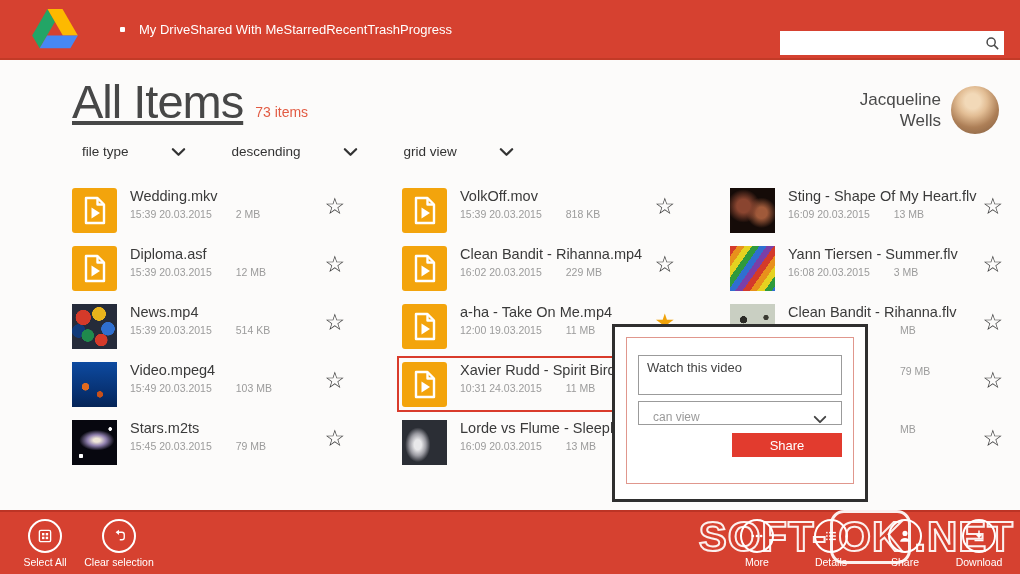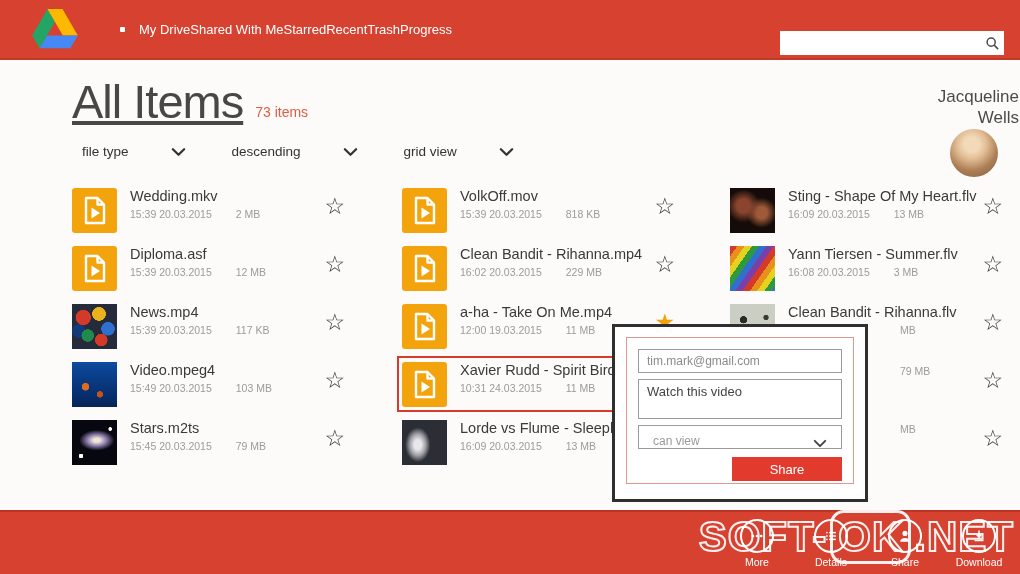--- a/index.html
+++ b/index.html
@@ -17,21 +17,21 @@
   .nav-item .bullet{width:5px;height:5px;background:#fff;border-radius:1px;margin-right:14px;display:inline-block;}
   .nav-item + .nav-item{}
   .search{position:absolute;right:16px;top:31px;width:224px;height:24px;background:#fff;
     display:flex;align-items:center;}
   .search input{flex:1;border:none;outline:none;height:100%;padding:0 6px;font-size:12px;background:transparent;}
   .search .mag{width:24px;display:flex;justify-content:center;cursor:pointer;}
   
   .page-head{position:absolute;left:72px;top:78px;display:flex;align-items:flex-end;}
   .page-head h1{margin:0;font-size:47px;font-weight:200;color:#474747;letter-spacing:-1px;line-height:1;text-decoration:underline;}
   .page-head .count{margin-left:12px;margin-bottom:5px;font-size:14px;color:#e25b43;}
-  .user{position:absolute;right:1px;top:86px;display:flex;align-items:center;flex-direction:column;}
+  .user{position:absolute;right:21px;top:86px;display:flex;align-items:center;}
   .uname{font-size:17px;color:#4a4a4a;text-align:right;width:100px;line-height:1.25;}
   .avatar{width:48px;height:48px;border-radius:50%;margin-left:10px;
     background:radial-gradient(circle at 45% 32%,#f2d9b8 0 18%,#e2bd94 35%,#ad7f57 62%,#7d5a3e 100%);}
   
   .filters{position:absolute;left:82px;top:144px;display:flex;}
   .filter{display:flex;align-items:center;cursor:pointer;margin-right:46px;}
   .filter .flabel{font-size:13.5px;color:#333;}
   .filter svg{margin-left:42px;}
   
   .col{position:absolute;top:186px;width:273px;}
@@ -206,21 +206,21 @@
   </div>
 
   <div class="fitem t-photo">
     <span class="iconbox">
 
       <span class="photo th-umbrellas"></span>
     </span>
     <span class="txt">
       <div class="fname">News.mp4</div>
       <div class="meta">
-        <span class="dt">15:39 20.03.2015</span><span class="sz">117 KB</span>
+        <span class="dt">15:39 20.03.2015</span><span class="sz">514 KB</span>
       </div>
     </span>
     <span class="star">☆</span>
   </div>
 
   <div class="fitem t-photo">
     <span class="iconbox">
 
       <span class="photo th-ocean"></span>
     </span>
@@ -406,33 +406,56 @@
         <span class="dt"></span><span class="sz">MB</span>
       </div>
     </span>
     <span class="star">☆</span>
   </div>
 </div>
   </div>
 
 <div class="dialog">
   <div class="dialog-inner">
-    <input class="d-email" value="tim.mark@gmail.com" style="">
     <textarea class="d-msg" style="">Watch this video</textarea>
     <div class="d-select">
       <span>can view</span>
       <svg width="14" height="9" viewBox="0 0 16 10">
           <path d="M2 2 l6 6 6-6" fill="none" stroke="#444" stroke-width="2.2" stroke-linecap="round" stroke-linejoin="round"></path>
         </svg>
     </div>
     <button class="d-share">Share</button>
   </div>
 </div>
 
 <footer class="bottombar">
+  <div class="bgroup left" id="bb-left">
+  <div class="bbtn">
+    <span class="circ">
+          <svg width="18" height="18" viewBox="0 0 24 24">
+            <rect x="4.5" y="4.5" width="15" height="15" rx="2" fill="none" stroke="#fff" stroke-width="1.8"></rect>
+            <rect x="8" y="8" width="3.2" height="3.2" fill="#fff"></rect>
+            <rect x="13" y="8" width="3.2" height="3.2" fill="#fff"></rect>
+            <rect x="8" y="13" width="3.2" height="3.2" fill="#fff"></rect>
+            <rect x="13" y="13" width="3.2" height="3.2" fill="#fff"></rect>
+          </svg>
+        </span>
+    <span class="blabel">Select All</span>
+  </div>
+
+  <div class="bbtn">
+    <span class="circ">
+          <svg width="18" height="18" viewBox="0 0 24 24">
+            <path d="M9 7 h7 a3 3 0 0 1 3 3 v4 a3 3 0 0 1 -3 3 h-3" fill="none" stroke="#fff" stroke-width="1.8"></path>
+            <path d="M12 3.5 L7.5 7 L12 10.5 Z" fill="#fff"></path>
+          </svg>
+        </span>
+    <span class="blabel">Clear selection</span>
+  </div>
+</div>
   <div class="bgroup right" id="bb-right">
   <div class="bbtn">
     <span class="circ">
           <svg width="18" height="18" viewBox="0 0 24 24">
             <circle cx="6.5" cy="12" r="1.8" fill="#fff"></circle>
             <circle cx="12" cy="12" r="1.8" fill="#fff"></circle>
             <circle cx="17.5" cy="12" r="1.8" fill="#fff"></circle>
           </svg>
         </span>
     <span class="blabel">More</span>

